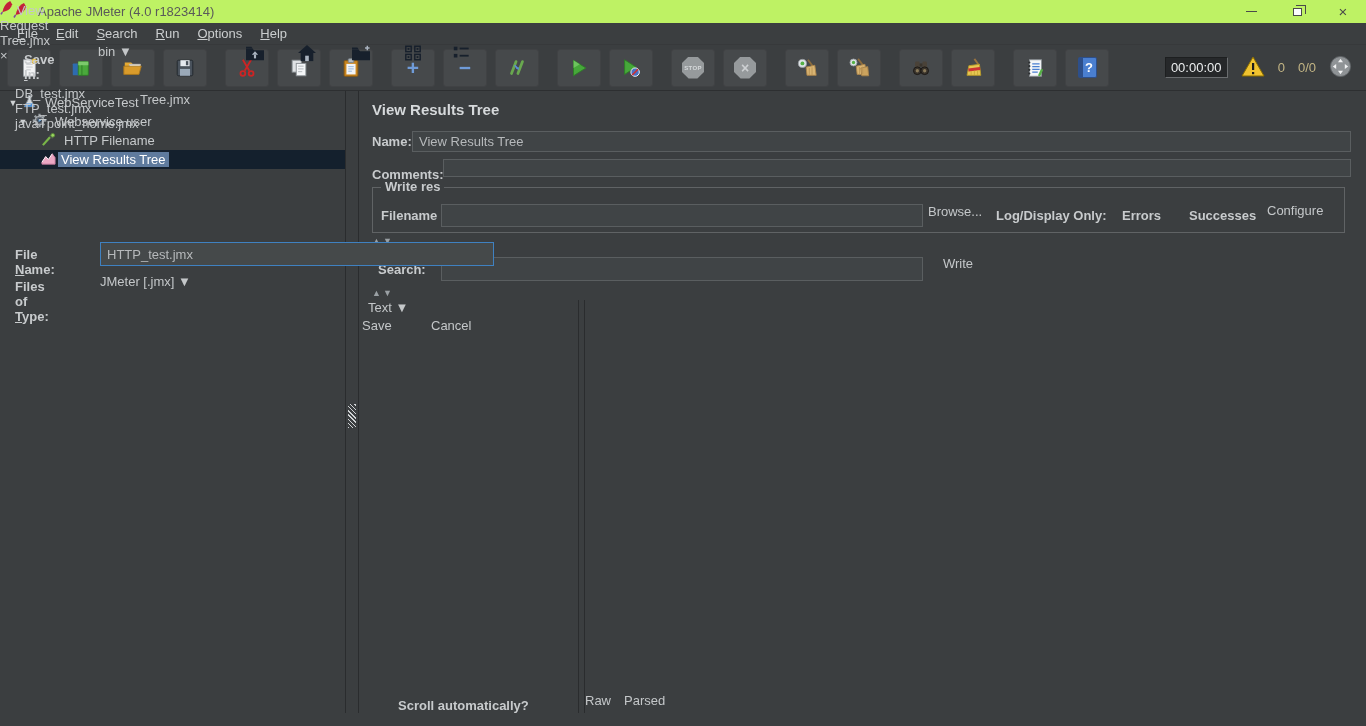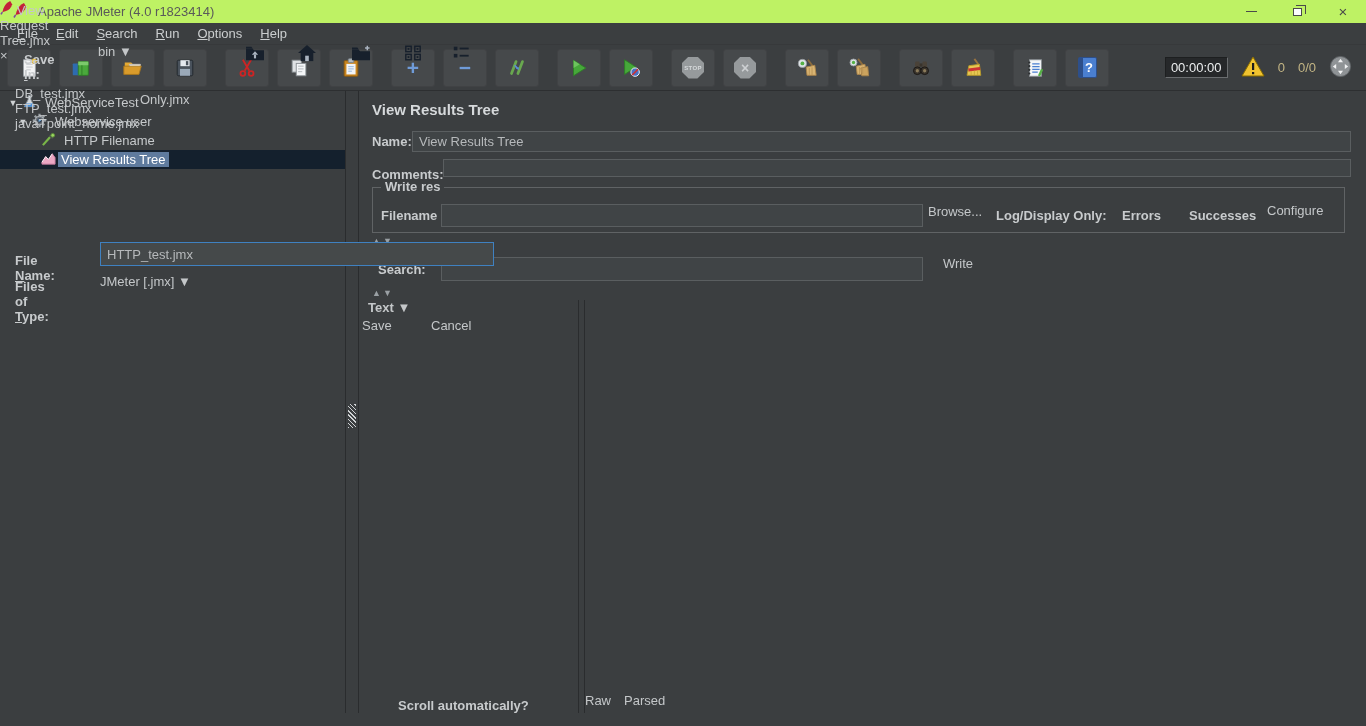--- a/index.html
+++ b/index.html
@@ -402,21 +402,21 @@
 
   <div class="abs chevrons" style="left:13px;top:145px"><span>▲</span><span>▼</span></div>
 
   <div class="abs flabel" style="left:19px;top:171px">Search:</div>
   <div class="abs tinput" style="left:82px;top:166px;width:482px;height:24px"></div>
   <div class="abs gbtn" style="left:584px;top:165px;width:48px;height:26px"><span>Write</span></div>
 
   <div class="abs chevrons" style="left:13px;top:197px"><span>▲</span><span>▼</span></div>
 
   <div class="abs combo" style="left:9px;top:209px;width:200px;height:26px">
-    <span class="val" style="font-weight:bold">Text</span>
+    <span class="val" style="font-weight:normal">Text</span>
     <span class="arrowbox"><span class="arrow">▼</span></span>
   </div>
   <div class="abs listbox" style="left:9px;top:241px;width:210px;height:358px"></div>
   <div class="abs cb" style="left:19px;top:607px"></div>
   <div class="abs flabel" style="left:39px;top:607px">Scroll automatically?</div>
 
   <div class="abs vline" style="left:219px;top:209px;height:413px"></div>
   <div class="abs vline" style="left:225px;top:209px;height:413px"></div>
 
   <div class="abs respanel" style="left:226px;top:229px;width:772px;height:373px"></div>
@@ -481,24 +481,24 @@
             <rect x="3" y="11" width="4" height="4"></rect>
             <rect x="9.5" y="4" width="10" height="2"></rect>
             <rect x="9.5" y="12" width="10" height="2"></rect>
           </g>
         </svg></span></div>
 
   <div class="abs filelist" style="left:15px;top:86px;width:481px;height:143px;position:absolute">
     <div class="frow"><span>DB_test.jmx</span></div>
     <div class="frow"><span>FTP_test.jmx</span></div>
     <div class="frow"><span>javaTpoint_home.jmx</span></div>
-    <div class="frow" style="position:absolute;left:125px;top:6px"><span>Only.jmx</span></div>
-  </div>
-
-  <div class="abs flabel" style="left:15px;top:253px">File <u>N</u>ame:</div>
+    <div class="frow" style="position:absolute;left:125px;top:6px"><span>Tree.jmx</span></div>
+  </div>
+
+  <div class="abs flabel" style="left:15px;top:247px">File <u>N</u>ame:</div>
   <div class="abs tinput" style="left:100px;top:242px;width:394px;height:24px;border-color:var(--dialog-border);background:#45494a">
     <span class="sel-text">HTTP_test.jmx</span>
   </div>
 
   <div class="abs flabel" style="left:15px;top:279px">Files of <u>T</u>ype:</div>
   <div class="abs combo" style="left:100px;top:274px;width:394px;height:25px">
     <span class="val">JMeter [.jmx]</span>
     <span class="arrowbox"><span class="arrow">▼</span></span>
   </div>
 

